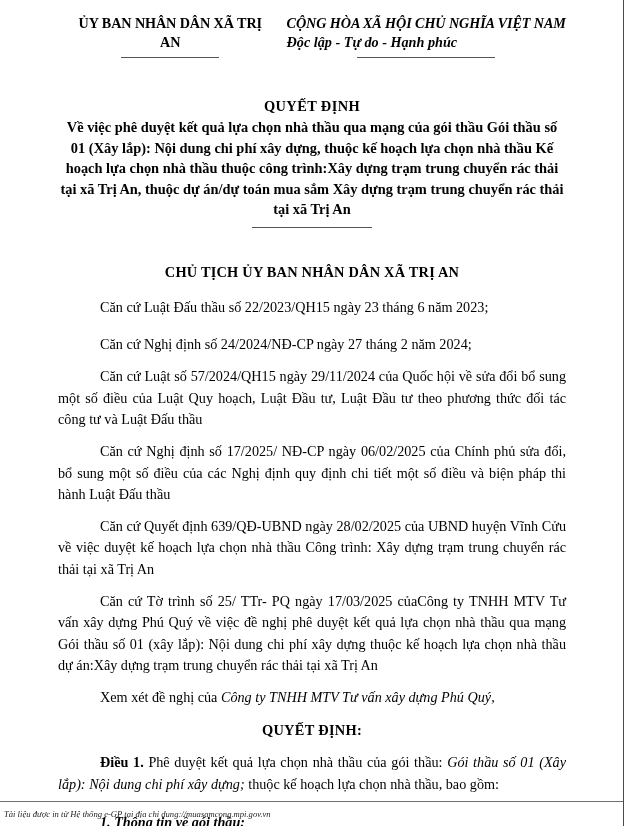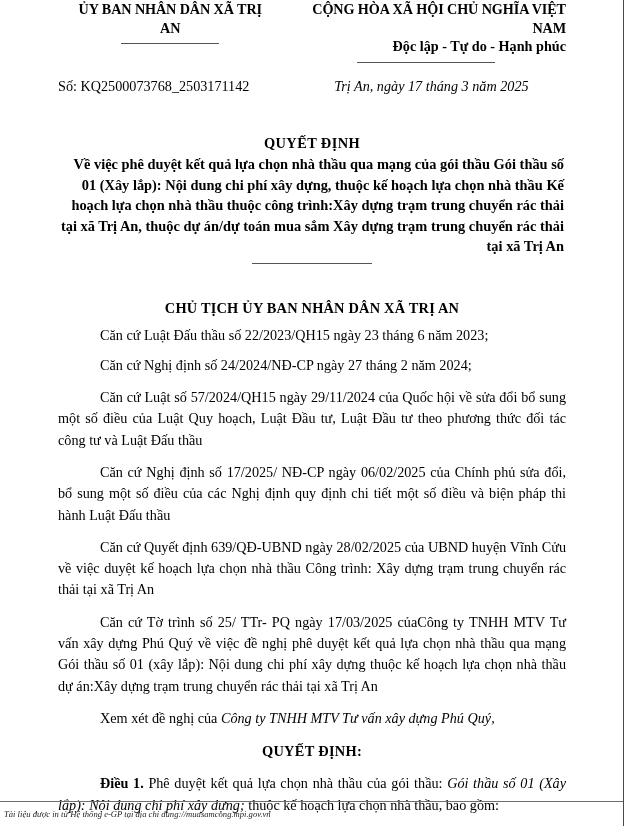--- a/index.html
+++ b/index.html
@@ -26,32 +26,34 @@
     position: absolute;
     left: 58px;
     top: 0;
     width: 508px;
   }
 
   
   .doc-header {
     display: flex;
     width: 100%;
+    padding-top: 14px;
     box-sizing: border-box;
   }
   .hdr-col-left {
     width: 45%;
     text-align: center;
     box-sizing: border-box;
     padding-right: 4px;
   }
   .hdr-col-right {
     width: 55%;
-    text-align: right;
-    box-sizing: border-box;
+    text-align: left;
+    box-sizing: border-box;
+    font-style: italic;
   }
   .hdr-line {
     font-weight: bold;
     font-size: 14.2px;
     line-height: 1.32;
     letter-spacing: -0.1px;
   }
   .hdr-line-sub {
     font-weight: bold;
     font-size: 14.2px;
@@ -98,21 +100,20 @@
     font-weight: bold;
     font-size: 14.4px;
     letter-spacing: 0.4px;
   }
   .title-sub {
     font-weight: bold;
     font-size: 14.4px;
     line-height: 1.42;
     margin-top: 2px;
     padding: 0 2px;
-    text-align: right;
   }
   .rule-title {
     width: 120px;
     height: 1px;
     background: #555;
     margin: 7px auto 0 auto;
   }
 
   
   .issuer {
@@ -125,21 +126,21 @@
 
   
   .para {
     font-size: 14.2px;
     line-height: 1.5;
     text-align: justify;
     text-indent: 42px;
     margin-top: 11px;
   }
   .para.tight {
-    margin-top: 8px;
+    margin-top: 16px;
   }
   .para em, .para i {
     font-style: italic;
   }
 
   
   .decide-head {
     text-align: center;
     font-weight: bold;
     font-size: 14.4px;
@@ -193,24 +194,20 @@
         <div class="hdr-line-sub">AN</div>
         <div class="rule-left"></div>
       </div>
       <div class="hdr-col-right">
         <div class="hdr-line">CỘNG HÒA XÃ HỘI CHỦ NGHĨA VIỆT NAM</div>
         <div class="hdr-line-sub">Độc lập - Tự do - Hạnh phúc</div>
         <div class="rule-right"></div>
       </div>
     </div>
 
-    <div class="meta-row">
-      <div class="doc-number">Số: KQ2500073768_2503171142</div>
-      <div class="doc-place-date">Trị An, ngày 17 tháng 3 năm 2025</div>
-    </div>
 
     <div class="title-block">
       <div class="title-main">QUYẾT ĐỊNH</div>
       <div class="title-sub">Về việc phê duyệt kết quả lựa chọn nhà thầu qua mạng của gói thầu Gói thầu số 01 (Xây lắp): Nội dung chi phí xây dựng, thuộc kế hoạch lựa chọn nhà thầu Kế hoạch lựa chọn nhà thầu thuộc công trình:Xây dựng trạm trung chuyển rác thải tại xã Trị An, thuộc dự án/dự toán mua sắm Xây dựng trạm trung chuyển rác thải tại xã Trị An</div>
       <div class="rule-title"></div>
     </div>
 
     <div class="issuer">CHỦ TỊCH ỦY BAN NHÂN DÂN XÃ TRỊ AN</div>
 
     <div class="para tight">Căn cứ Luật Đấu thầu số 22/2023/QH15 ngày 23 tháng 6 năm 2023;</div>

